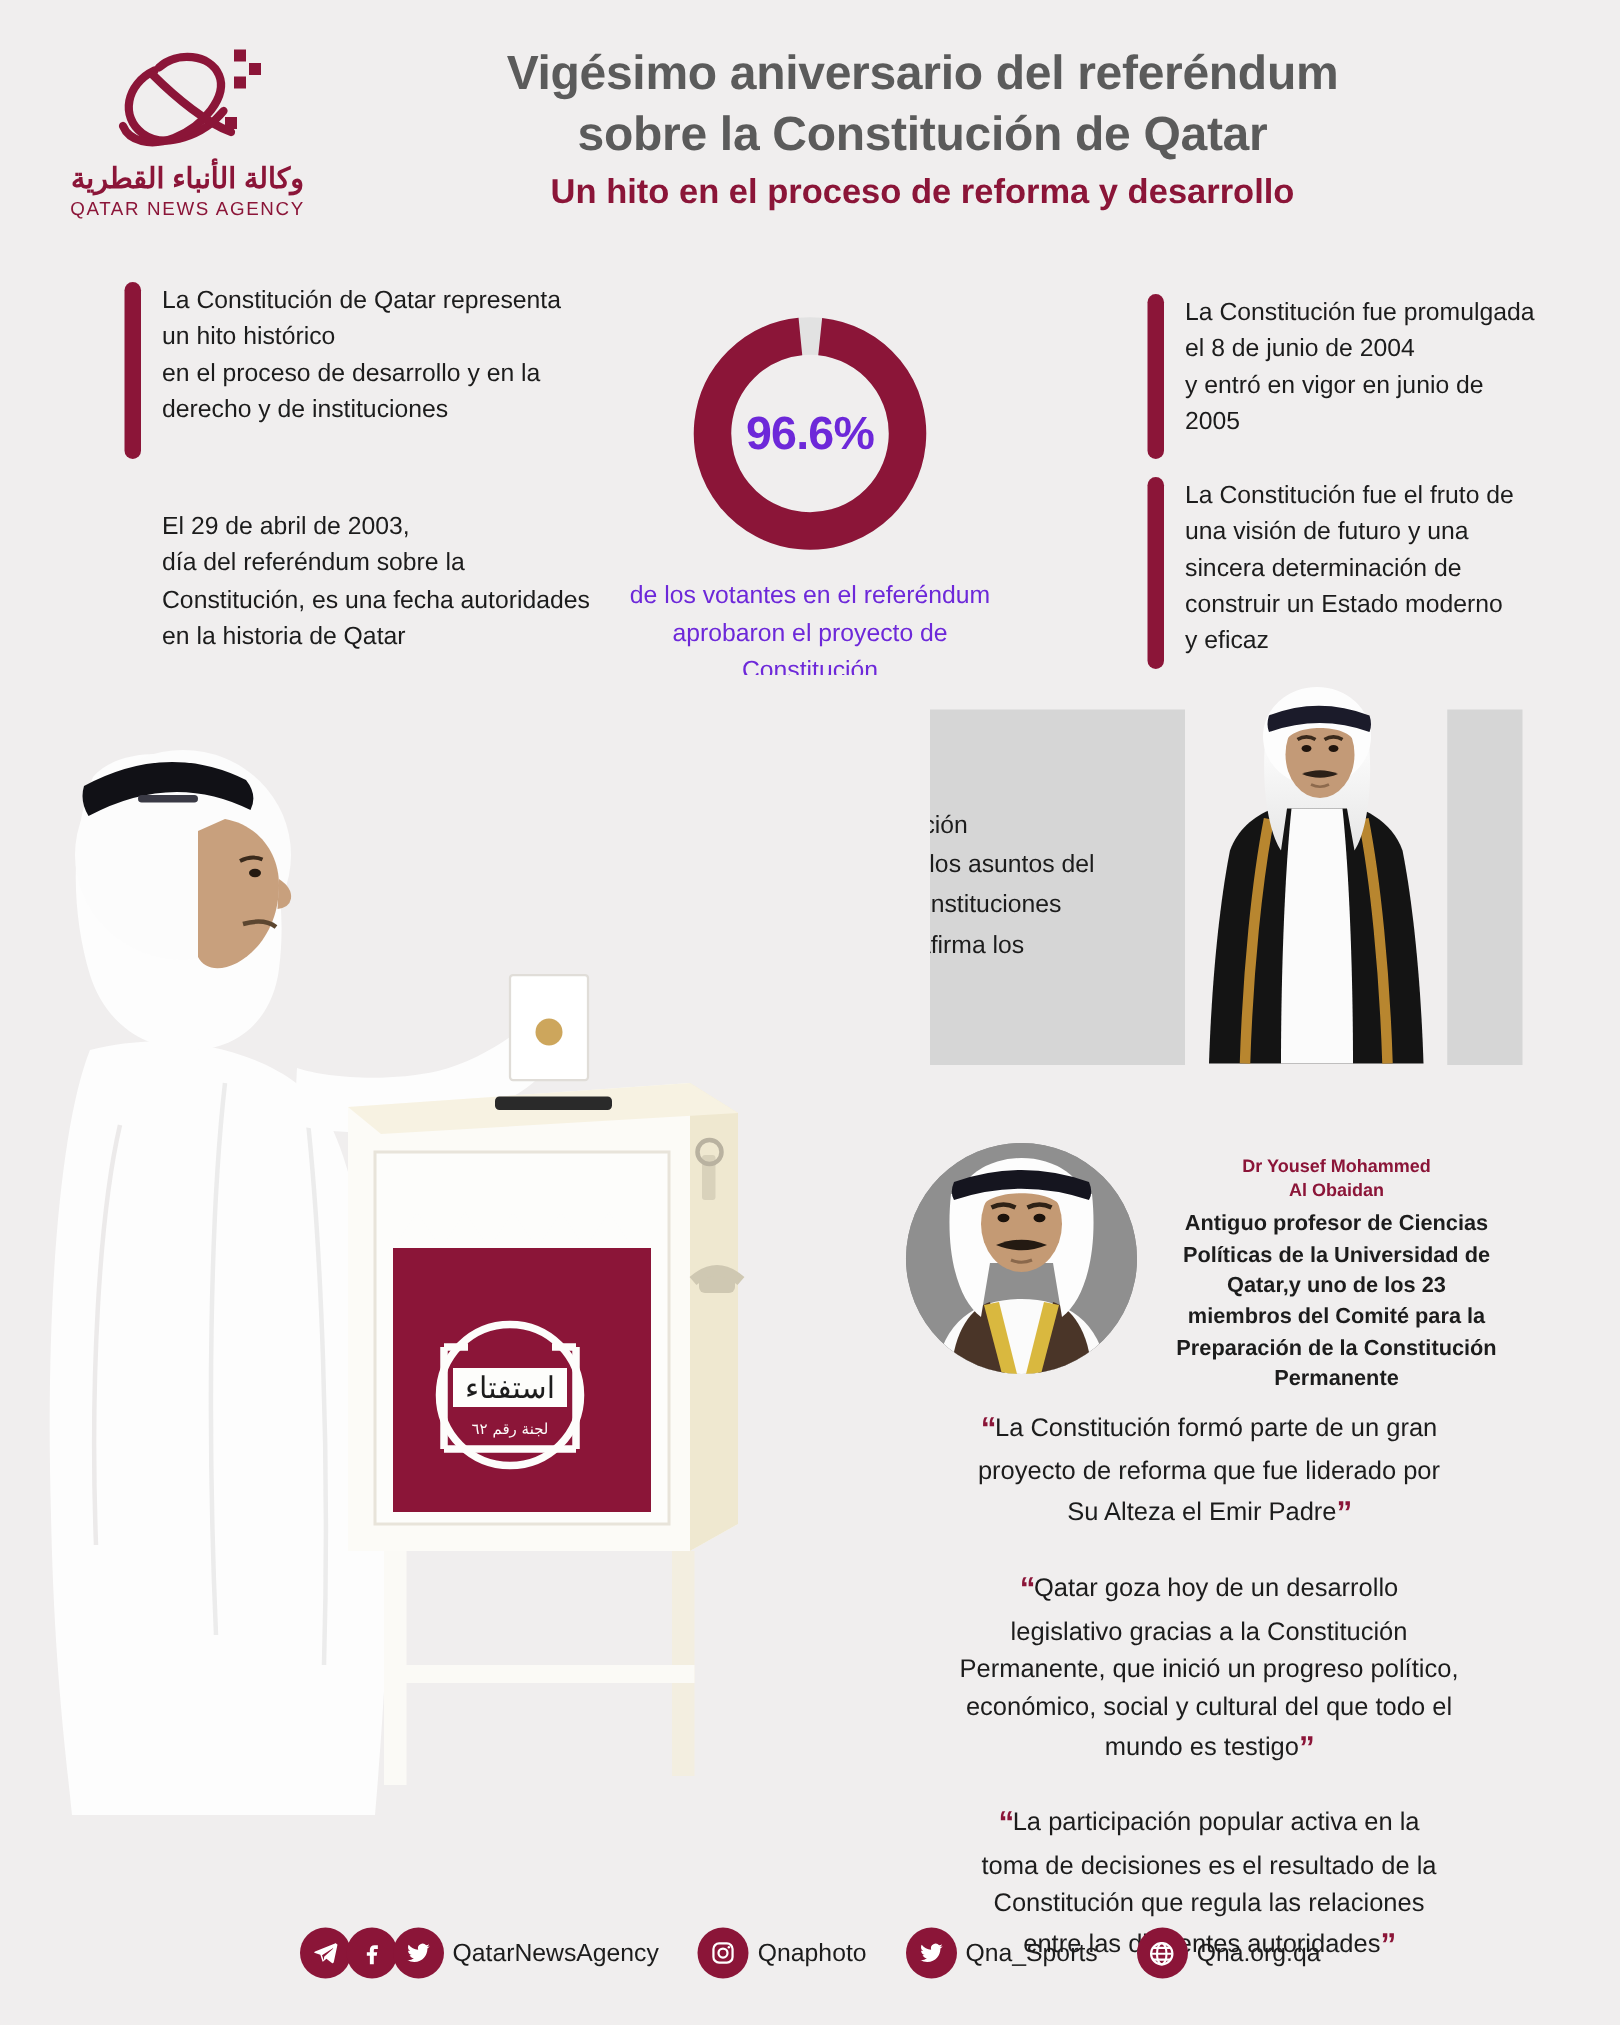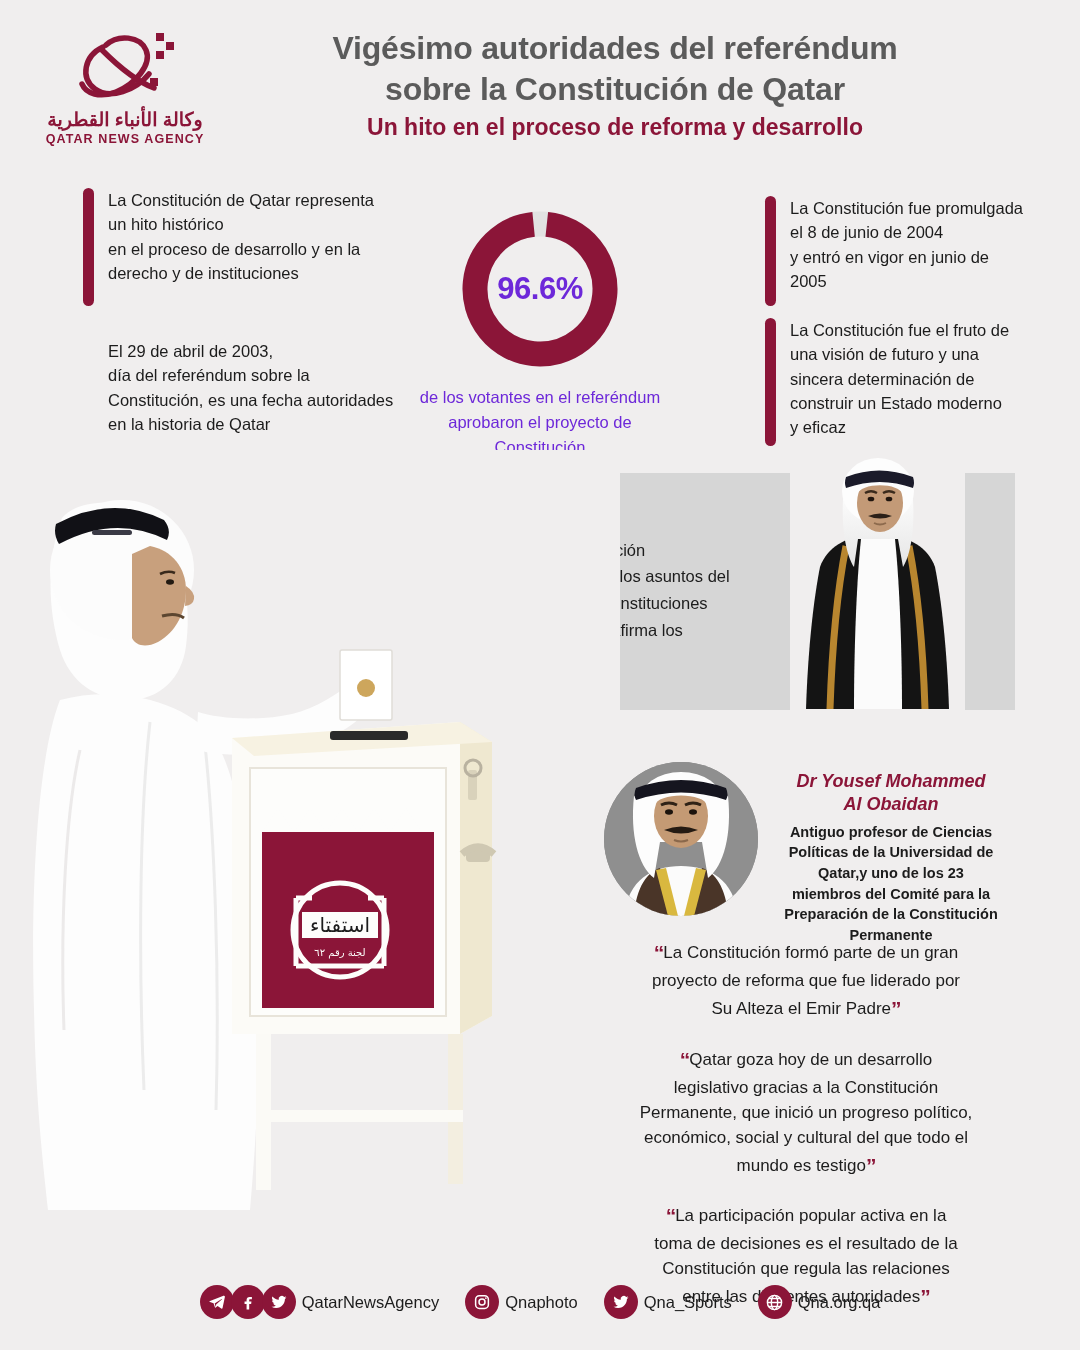--- a/index.html
+++ b/index.html
@@ -25,21 +25,21 @@
   }
   .logo-mark { width: 118px; height: 86px; }
   .logo-ar {
     margin-top: 2px;
     font-size: 19px; font-weight: bold; color: #8b1538;
     letter-spacing: .5px; line-height: 1;
     direction: rtl;
   }
   .logo-en {
     margin-top: 4px;
-    font-size: 12.5px; font-weight: bold; color: #8b1538;
+    font-size: 12.5px; font-weight: normal; color: #8b1538;
     letter-spacing: 1.1px; line-height: 1;
   }
 
   .titles { position: absolute; left: 205px; top: 28px; width: 820px; text-align: center; }
   .title-l1, .title-l2 {
     font-size: 32px; font-weight: bold; color: #5b5b5b;
     line-height: 1.28; letter-spacing: -0.2px;
   }
   .subtitle {
     margin-top: 3px;
@@ -109,21 +109,21 @@
   }
 
   
   .doc-photo {
     position: absolute; left: 604px; top: 762px;
     width: 154px; height: 154px; border-radius: 50%;
     overflow: hidden; background: #8a8a8a;
   }
   .doc-info { position: absolute; left: 766px; top: 770px; width: 250px; text-align: center; }
   .doc-name {
-    font-size: 18px; font-weight: bold; color: #8b1538; line-height: 1.3; font-style: italic;
+    font-size: 12px; font-weight: bold; color: #8b1538; line-height: 1.3;
   }
   .doc-role {
     margin-top: 5px;
     font-size: 14.5px; font-weight: bold; color: #1c1c1c; line-height: 1.42;
   }
 
   .quotes { position: absolute; left: 588px; top: 938px; width: 436px; text-align: center; }
   .quote {
     font-size: 17px; color: #1c1c1c; line-height: 1.47;
     margin-bottom: 20px;
@@ -169,21 +169,21 @@
         <rect x="90" y="11" width="8" height="8" fill="#8b1538"></rect>
         <rect x="100" y="20" width="8" height="8" fill="#8b1538"></rect>
         <rect x="90" y="29" width="8" height="8" fill="#8b1538"></rect>
         <rect x="84" y="56" width="8" height="8" fill="#8b1538"></rect>
       </svg>
       <div class="logo-ar">وكالة الأنباء القطرية</div>
       <div class="logo-en">QATAR NEWS AGENCY</div>
     </div>
 
     <div class="titles">
-      <div class="title-l1">Vigésimo autoridades del referéndum</div>
+      <div class="title-l1">Vigésimo aniversario del referéndum</div>
       <div class="title-l2">sobre la Constitución de Qatar</div>
       <div class="subtitle">Un hito en el proceso de reforma y desarrollo</div>
     </div>
   </div>
 
   <div class="fact" id="fact-l1">
     <div class="bar"></div>
     <div class="txt">
       <div>La Constitución de Qatar representa</div>
       <div>un hito histórico</div>

